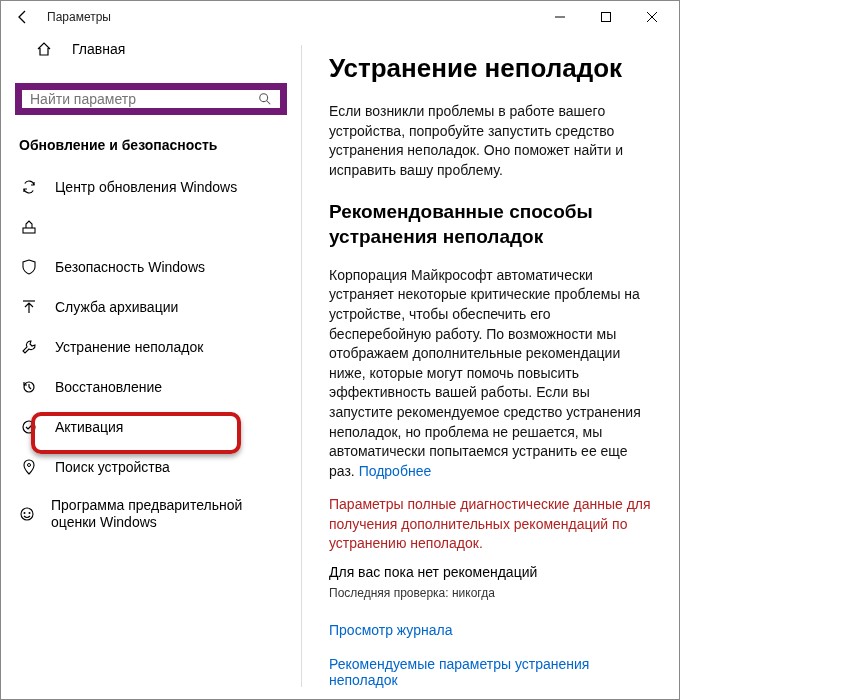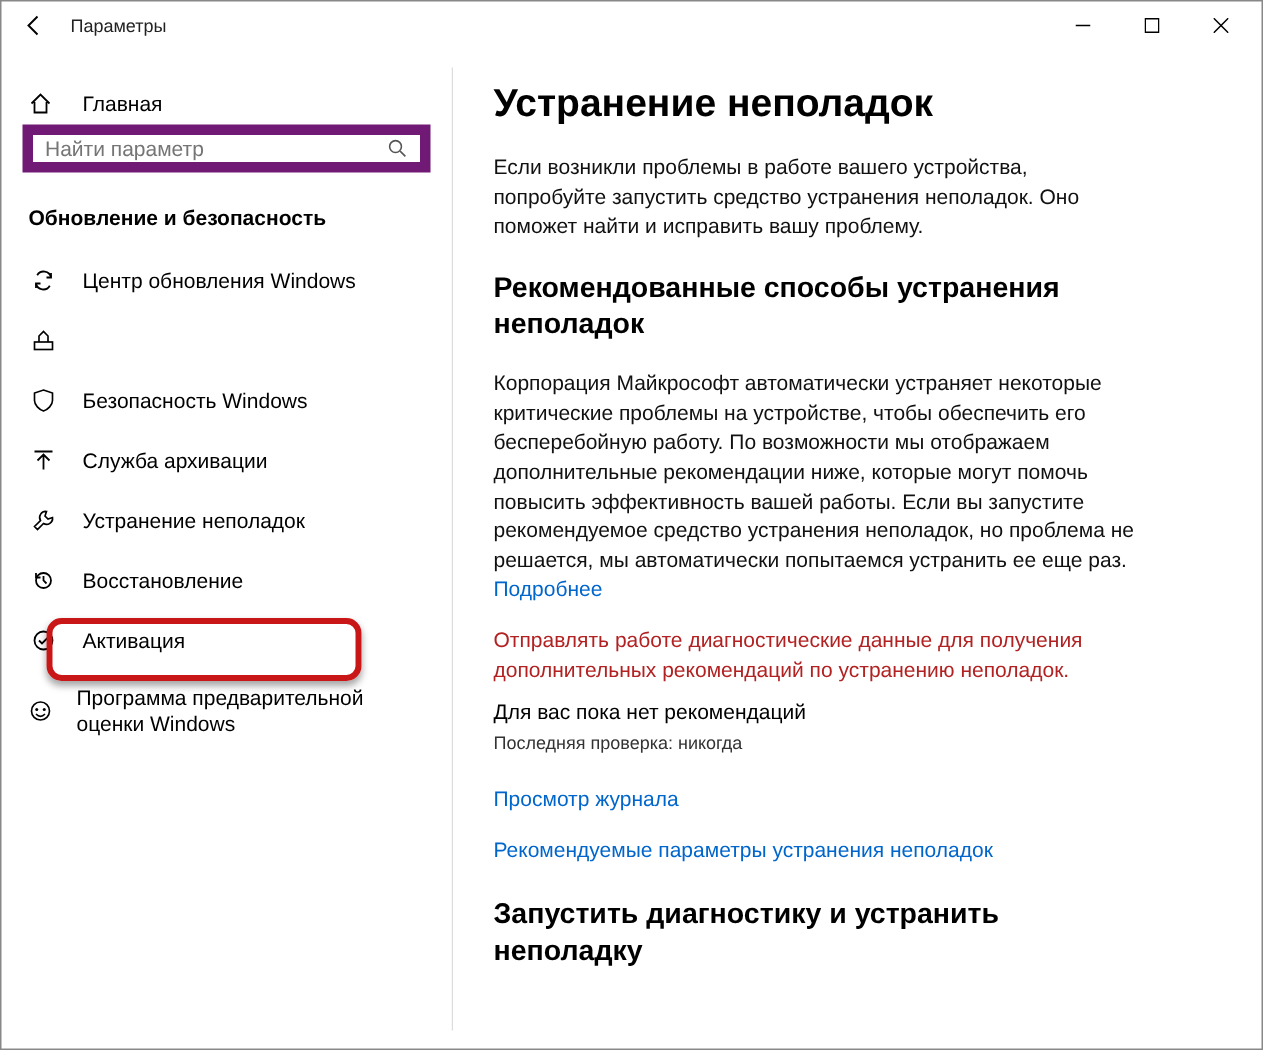--- a/index.html
+++ b/index.html
@@ -1,25 +1,25 @@
 <!DOCTYPE html>
 <html><head>
 <meta charset="utf-8">
 <style>
 * { box-sizing: border-box; margin: 0; padding: 0; }
 body { font-family: "Segoe UI", Tahoma, sans-serif; font-size: 14px; color: #000; background: #fff; }
-.window { width: 842px; height: 700px; border: 1px solid #888; display: flex; flex-direction: column; overflow: hidden; }
+.window { width: 680px; height: 700px; border: 1px solid #888; display: flex; flex-direction: column; overflow: hidden; }
 .titlebar { height: 32px; display: flex; align-items: center; padding: 0 4px; }
 .back-btn { width: 36px; height: 32px; display: flex; align-items: center; justify-content: center; }
 .win-title { font-size: 12px; color: #222; margin-left: 6px; flex: 1; }
 .win-controls { display: flex; }
 .win-ctrl { width: 46px; height: 32px; display: flex; align-items: center; justify-content: center; }
 .body { flex: 1; display: flex; overflow: hidden; }
 .sidebar { width: 300px; border-right: none; padding: 8px 0 0 0; overflow-y: auto; }
-.home-row { display: flex; align-items: flex-end; height: 36px; padding: 0 18px; margin-bottom: 6px; }
+.home-row { display: flex; align-items: flex-start; height: 36px; padding: 0 35px; margin-bottom: 6px; }
 .home-row .icon { width: 20px; margin-right: 16px; }
 .search-wrap { padding: 0 14px 14px 14px; }
 .search { display: flex; align-items: center; border: 7px solid #701a75; height: 32px; padding: 0 8px; }
 .search input { flex: 1; border: none; outline: none; font-size: 14px; background: transparent; }
 .section-title { font-weight: 600; font-size: 14px; padding: 8px 18px 14px 18px; }
 .nav-item { display: flex; align-items: center; height: 40px; padding: 0 18px; cursor: default; }
 .nav-item .icon { width: 20px; margin-right: 16px; display: flex; align-items: center; justify-content: center; }
 .nav-item.selected { position: relative; }
 .highlight-ring { border: 4px solid #c91616; border-radius: 10px; box-shadow: 0 3px 5px rgba(0,0,0,.35); position: absolute; left: 30px; top: 379px; width: 210px; height: 42px; pointer-events: none; }
 .content { flex: 1; padding: 20px 28px 20px 28px; overflow-y: auto; position: relative; }
@@ -145,20 +145,29 @@
       </div>
       <div class="nav-item">
         <span class="icon">
             <svg width="16" height="16" viewBox="0 0 16 16">
               <circle cx="8" cy="8" r="6" stroke="#000" stroke-width="1.2" fill="none"></circle>
               <path d="M5 8 L7 10 L11 6" stroke="#000" stroke-width="1.2" fill="none"></path>
             </svg>
           </span>
         <span>Активация</span>
       </div>
+      <div class="nav-item">
+        <span class="icon">
+            <svg width="16" height="16" viewBox="0 0 16 16">
+              <path d="M8 1 C11 1 13 3 13 6 C13 10 8 15 8 15 C8 15 3 10 3 6 C3 3 5 1 8 1 Z" stroke="#000" stroke-width="1.1" fill="none"></path>
+              <circle cx="8" cy="6" r="1.5" stroke="#000" stroke-width="1" fill="none"></circle>
+            </svg>
+          </span>
+        <span>Поиск устройства</span>
+      </div>
       <div class="nav-item" style="height:auto; padding-top:10px; padding-bottom:10px;">
         <span class="icon">
             <svg width="16" height="16" viewBox="0 0 16 16">
               <circle cx="8" cy="8" r="6" stroke="#000" stroke-width="1.1" fill="none"></circle>
               <circle cx="5.5" cy="7" r="1" fill="#000"></circle>
               <circle cx="10.5" cy="7" r="1" fill="#000"></circle>
               <path d="M5 10 Q8 13 11 10" stroke="#000" stroke-width="1.1" fill="none"></path>
             </svg>
           </span>
         <span style="line-height:1.2;">Программа предварительной оценки Windows</span>
@@ -169,21 +178,21 @@
 
     <div class="content">
       <h1>Устранение неполадок</h1>
       <p class="para">Если возникли проблемы в работе вашего устройства, попробуйте запустить средство устранения неполадок. Оно поможет найти и исправить вашу проблему.</p>
 
       <h2>Рекомендованные способы устранения неполадок</h2>
       <p class="para" style="margin-bottom:14px;">
         <span>Корпорация Майкрософт автоматически устраняет некоторые критические проблемы на устройстве, чтобы обеспечить его бесперебойную работу. По возможности мы отображаем дополнительные рекомендации ниже, которые могут помочь повысить эффективность вашей работы. Если вы запустите рекомендуемое средство устранения неполадок, но проблема не решается, мы автоматически попытаемся устранить ее еще раз. </span><span class="link">Подробнее</span>
       </p>
 
-      <p class="red-text">Отправлять работе диагностические данные для получения дополнительных рекомендаций по устранению неполадок.</p>
+      <p class="red-text">Параметры полные диагностические данные для получения дополнительных рекомендаций по устранению неполадок.</p>
       <p class="small-text">Для вас пока нет рекомендаций</p>
       <p class="tiny-text">Последняя проверка: никогда</p>
 
       <div class="link-block">Просмотр журнала</div>
       <div class="link-block">Рекомендуемые параметры устранения неполадок</div>
 
       <h2 style="margin-top:24px;">Запустить диагностику и устранить неполадку</h2>
     </div>
 
   </div>

